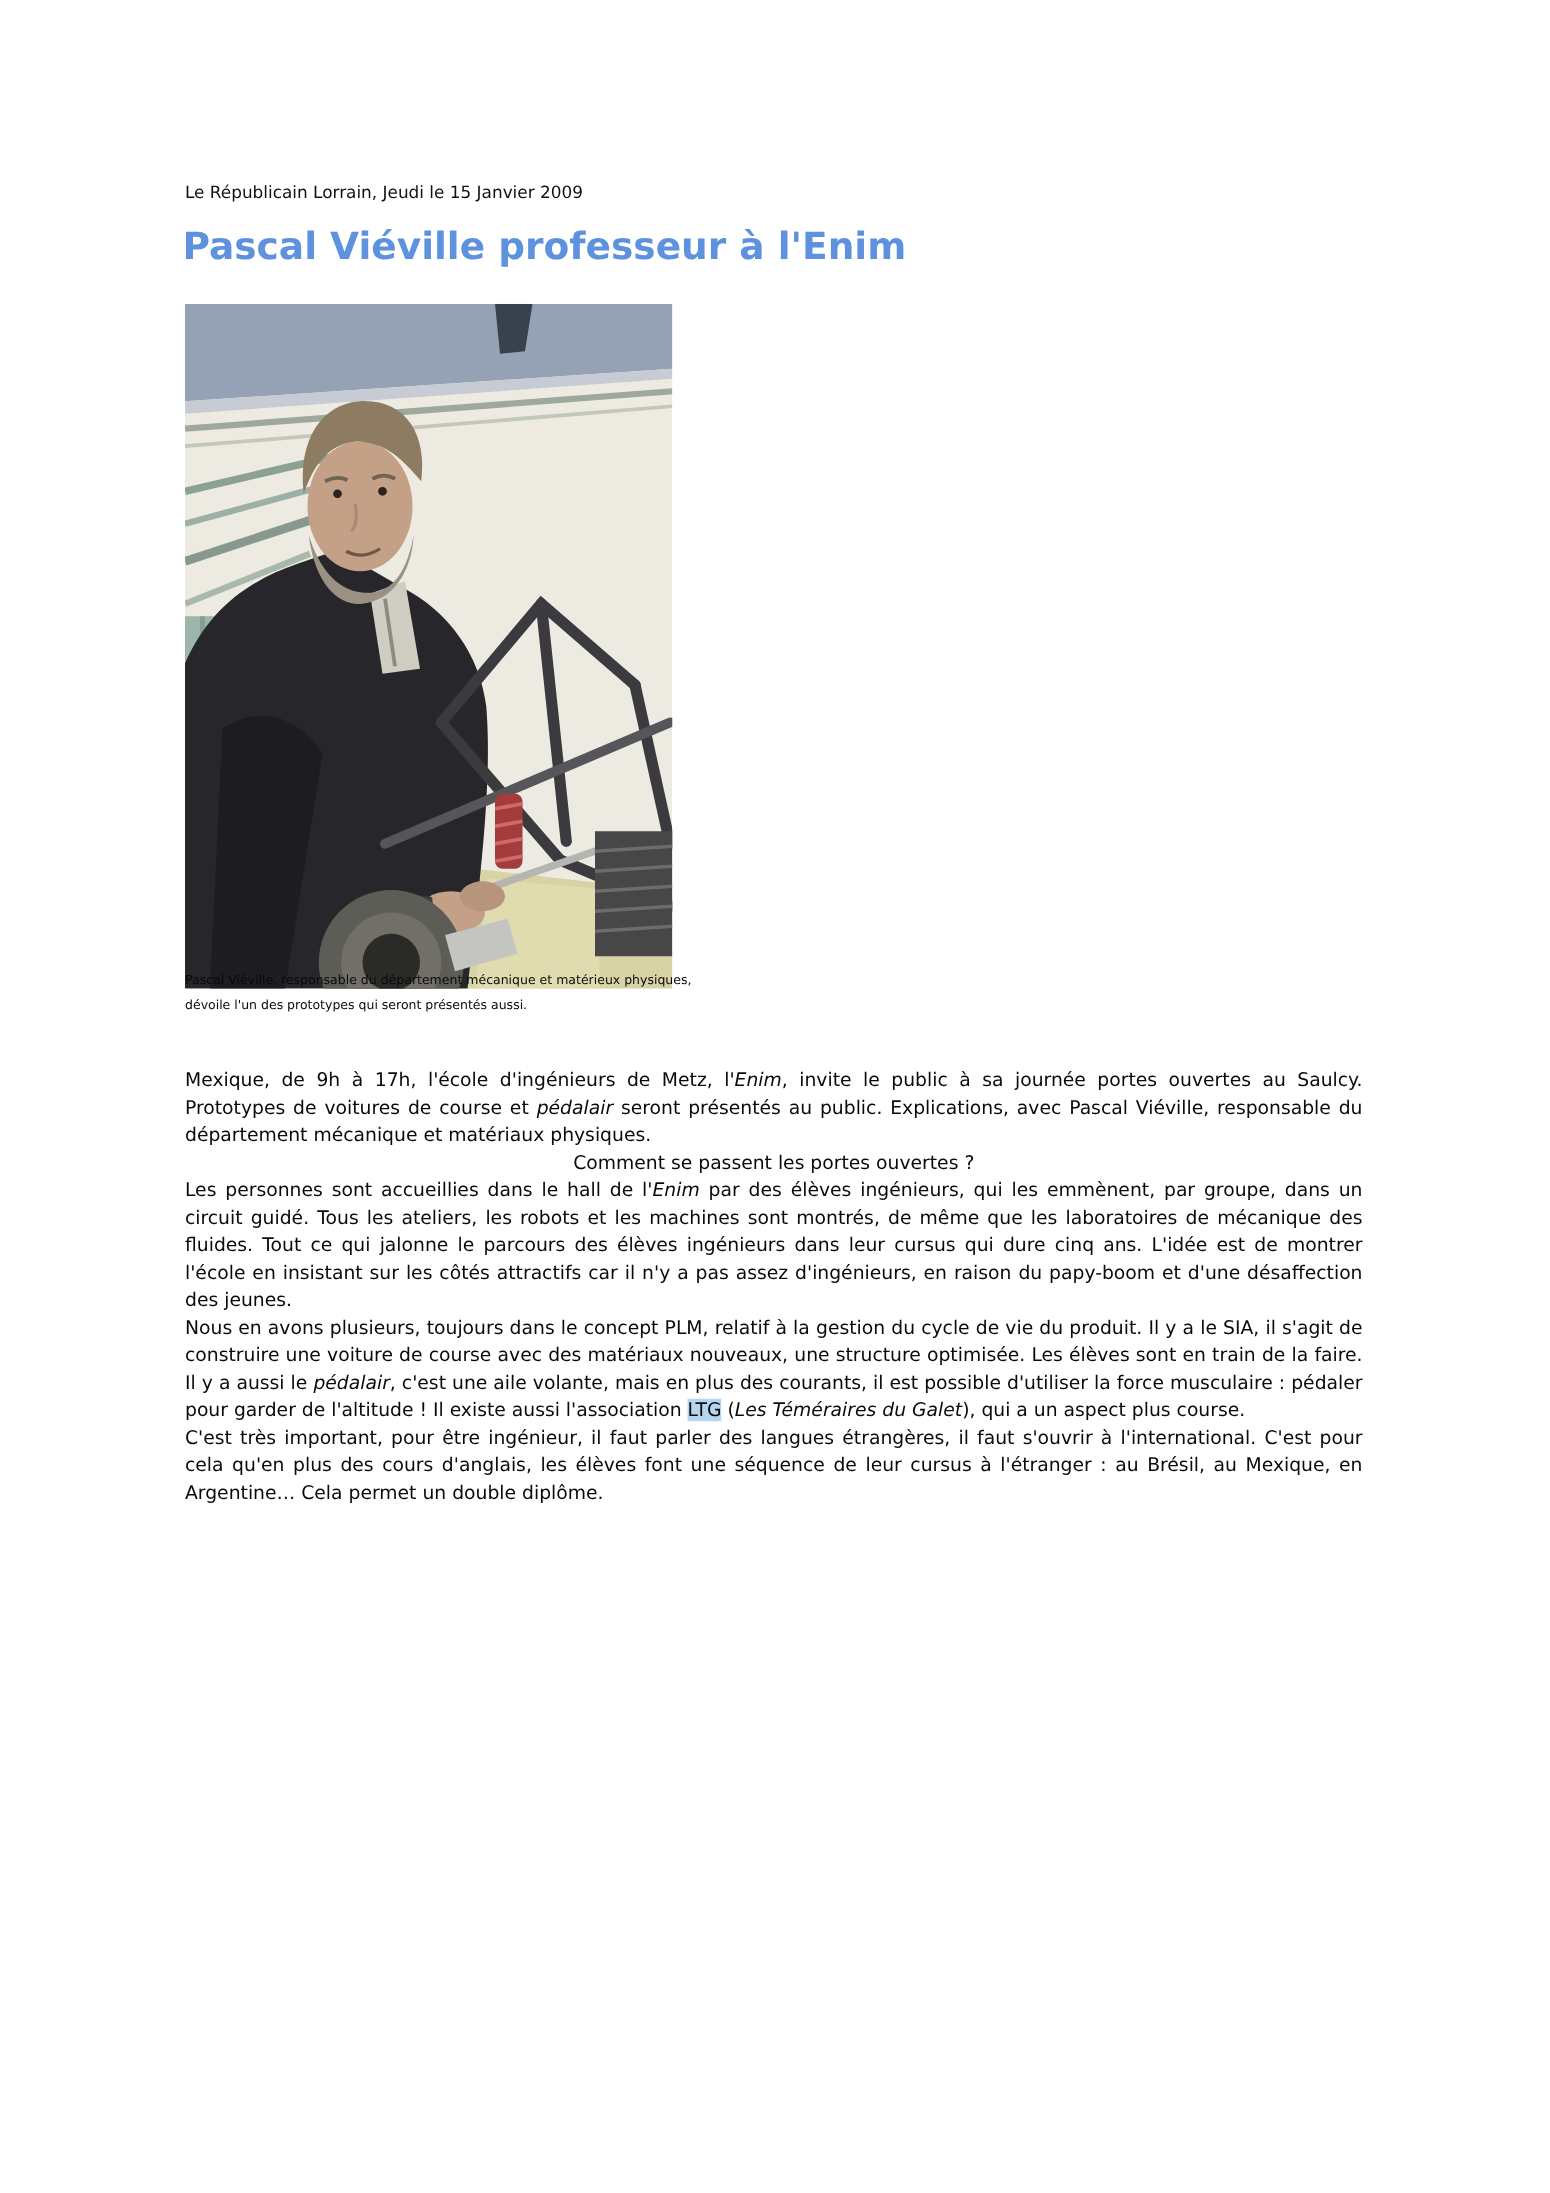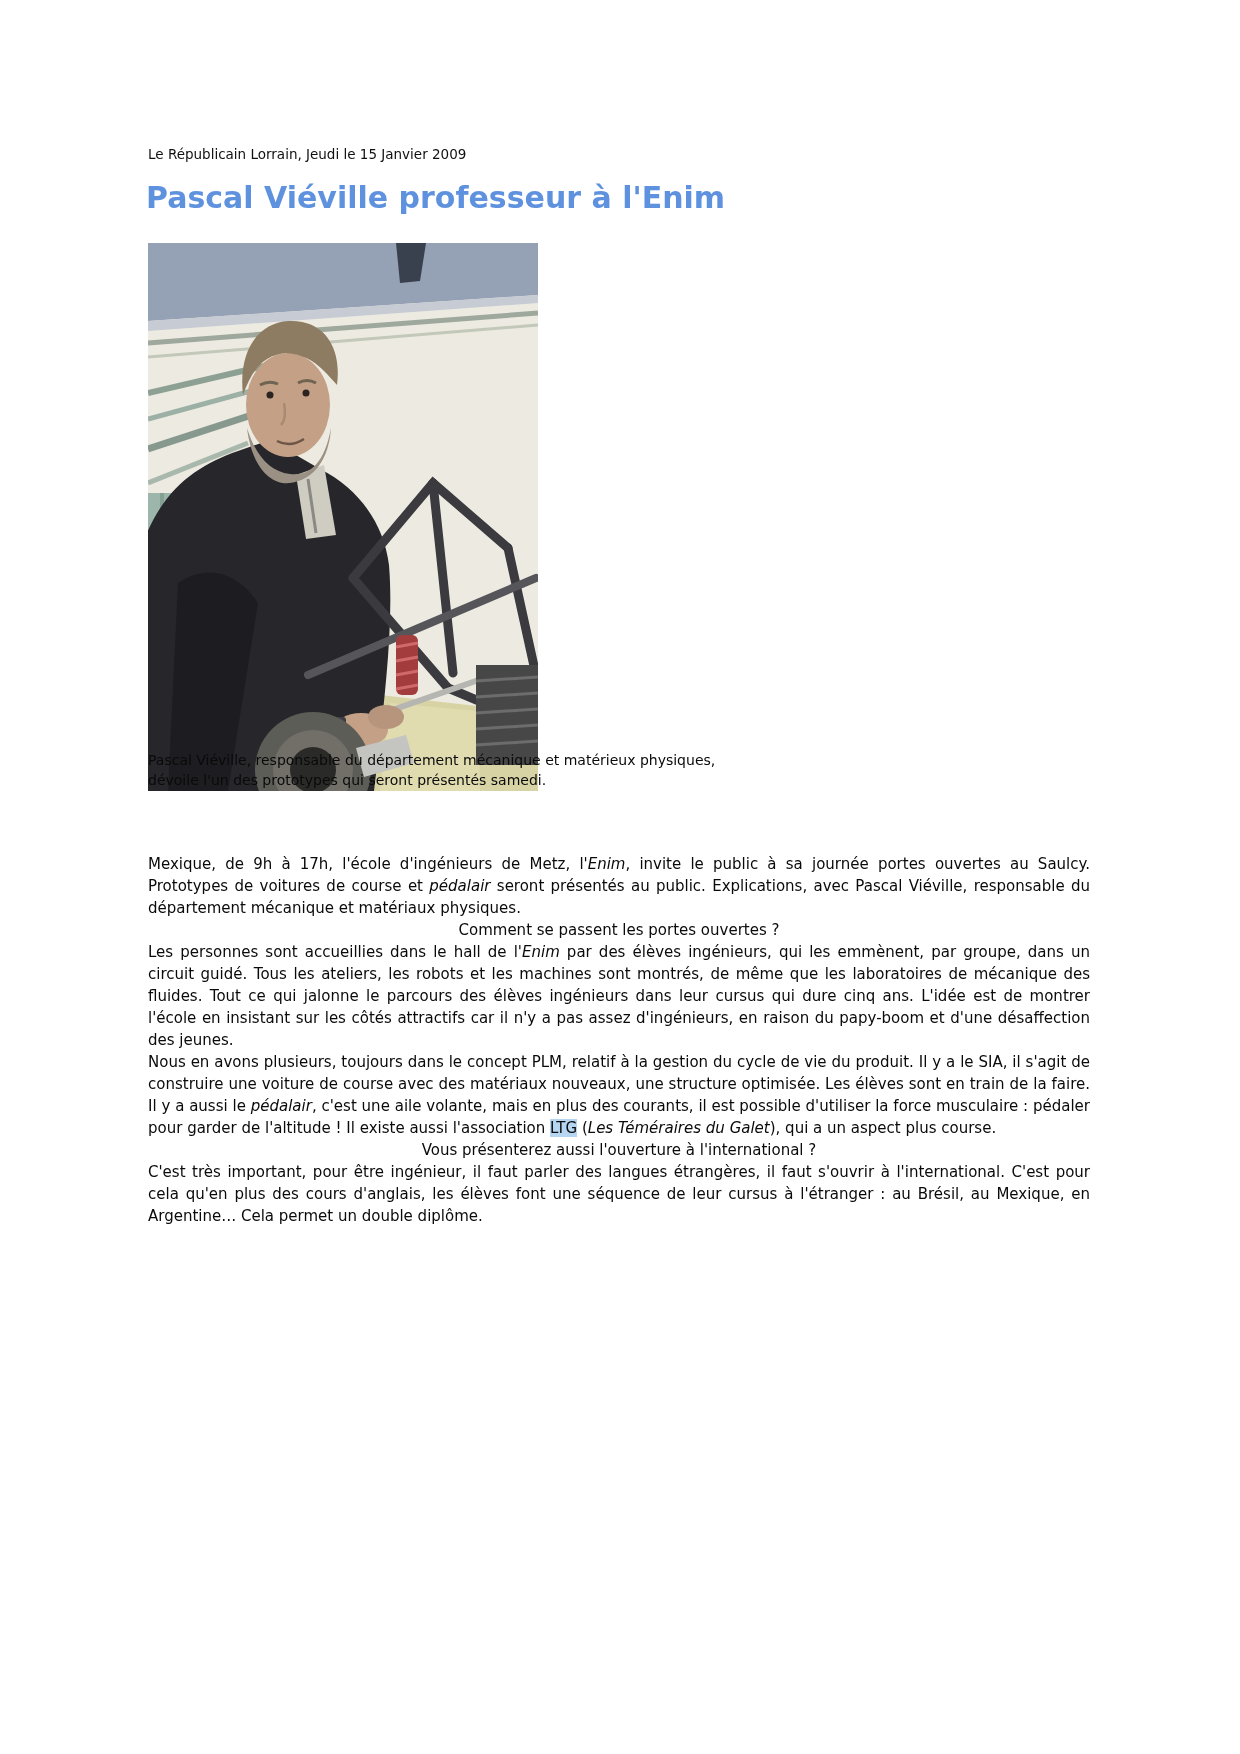--- a/index.html
+++ b/index.html
@@ -35,23 +35,23 @@
     position: absolute;
     left: 148px;
     top: 243px;
     width: 390px;
     height: 548px;
     overflow: hidden;
   }
   .caption {
     position: absolute;
     left: 148px;
-    top: 751px;
+    top: 775px;
     width: 942px;
-    font-size: 14px;
+    font-size: 10px;
     line-height: 19.5px;
   }
   .caption span { display: block; }
   .article {
     position: absolute;
     left: 148px;
     top: 853px;
     width: 942px;
     font-size: 15px;
     line-height: 22px;
@@ -143,25 +143,24 @@
         <line x1="328" y1="454" x2="390" y2="450" stroke="#6c6c6c" stroke-width="3"></line>
         <line x1="328" y1="470" x2="390" y2="466" stroke="#6c6c6c" stroke-width="3"></line>
         <line x1="328" y1="486" x2="390" y2="482" stroke="#6c6c6c" stroke-width="3"></line>
         <line x1="328" y1="502" x2="390" y2="498" stroke="#6c6c6c" stroke-width="3"></line>
       </g>
     </svg>
   </div>
 
   <div class="caption">
     <span>Pascal Viéville, responsable du département mécanique et matérieux physiques,</span>
-    <span>dévoile l'un des prototypes qui seront présentés samedi.</span>
+    <span>dévoile l'un des prototypes qui seront présentés aussi.</span>
   </div>
 
   <div class="article">
     <p><span>Mexique, de 9h à 17h, l'école d'ingénieurs de Metz, l'</span><span class="i">Enim</span><span>, invite le public à sa journée portes ouvertes au Saulcy. Prototypes de voitures de course et </span><span class="i">pédalair</span><span> seront présentés au public. Explications, avec Pascal Viéville, responsable du département mécanique et matériaux physiques.</span></p>
     <p class="q">Comment se passent les portes ouvertes ?</p>
     <p><span>Les personnes sont accueillies dans le hall de l'</span><span class="i">Enim</span><span> par des élèves ingénieurs, qui les emmènent, par groupe, dans un circuit guidé. Tous les ateliers, les robots et les machines sont montrés, de même que les laboratoires de mécanique des fluides. Tout ce qui jalonne le parcours des élèves ingénieurs dans leur cursus qui dure cinq ans. L'idée est de montrer l'école en insistant sur les côtés attractifs car il n'y a pas assez d'ingénieurs, en raison du papy-boom et d'une désaffection des jeunes.</span></p>
     <p><span>Nous en avons plusieurs, toujours dans le concept PLM, relatif à la gestion du cycle de vie du produit. Il y a le SIA, il s'agit de construire une voiture de course avec des matériaux nouveaux, une structure optimisée. Les élèves sont en train de la faire. Il y a aussi le </span><span class="i">pédalair</span><span>, c'est une aile volante, mais en plus des courants, il est possible d'utiliser la force musculaire : pédaler pour garder de l'altitude ! Il existe aussi l'association </span><span class="hl">LTG</span><span> (</span><span class="i">Les Téméraires du Galet</span><span>), qui a un aspect plus course.</span></p>
-    <p class="q">Vous présenterez aussi l'ouverture à l'international ?</p>
     <p><span>C'est très important, pour être ingénieur, il faut parler des langues étrangères, il faut s'ouvrir à l'international. C'est pour cela qu'en plus des cours d'anglais, les élèves font une séquence de leur cursus à l'étranger : au Brésil, au Mexique, en Argentine… Cela permet un double diplôme.</span></p>
   </div>
 
 </div>
 
 </body></html>

